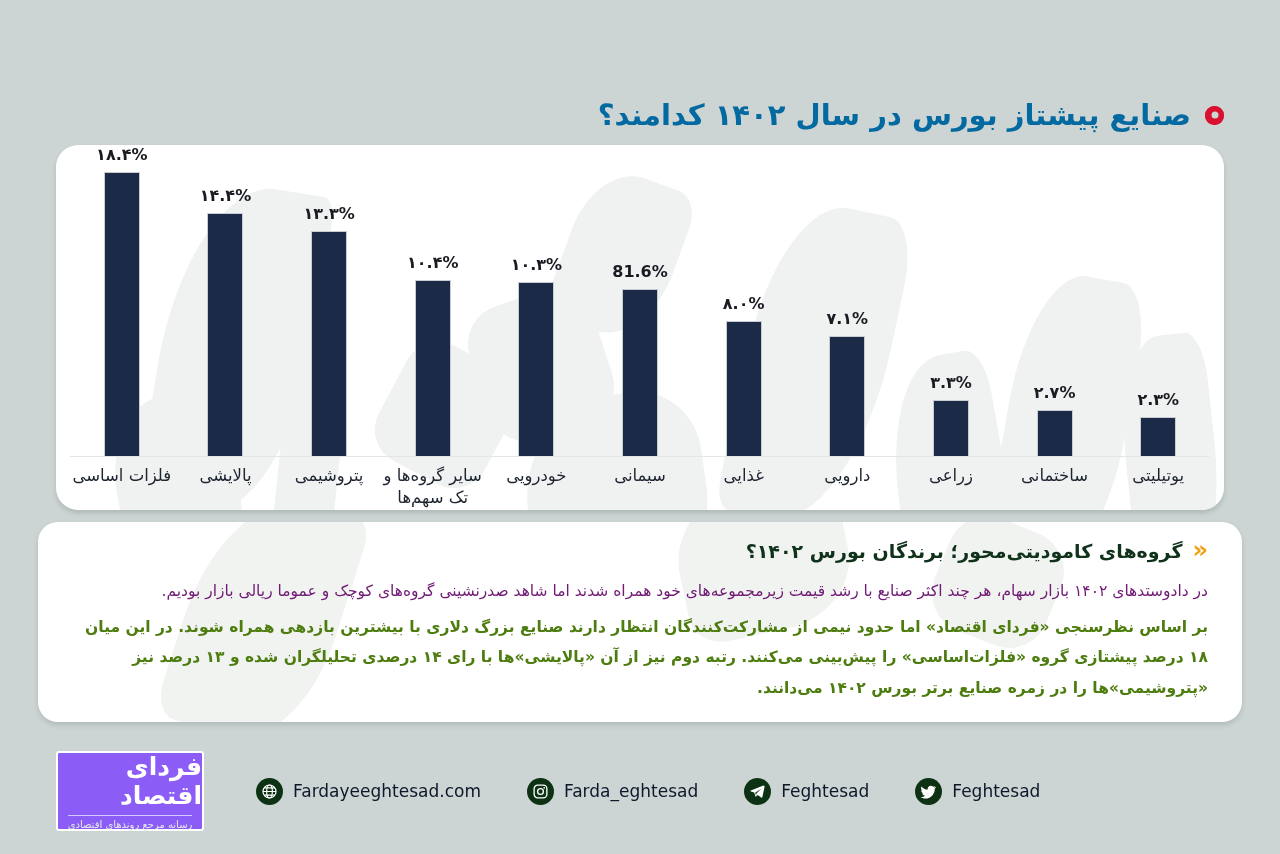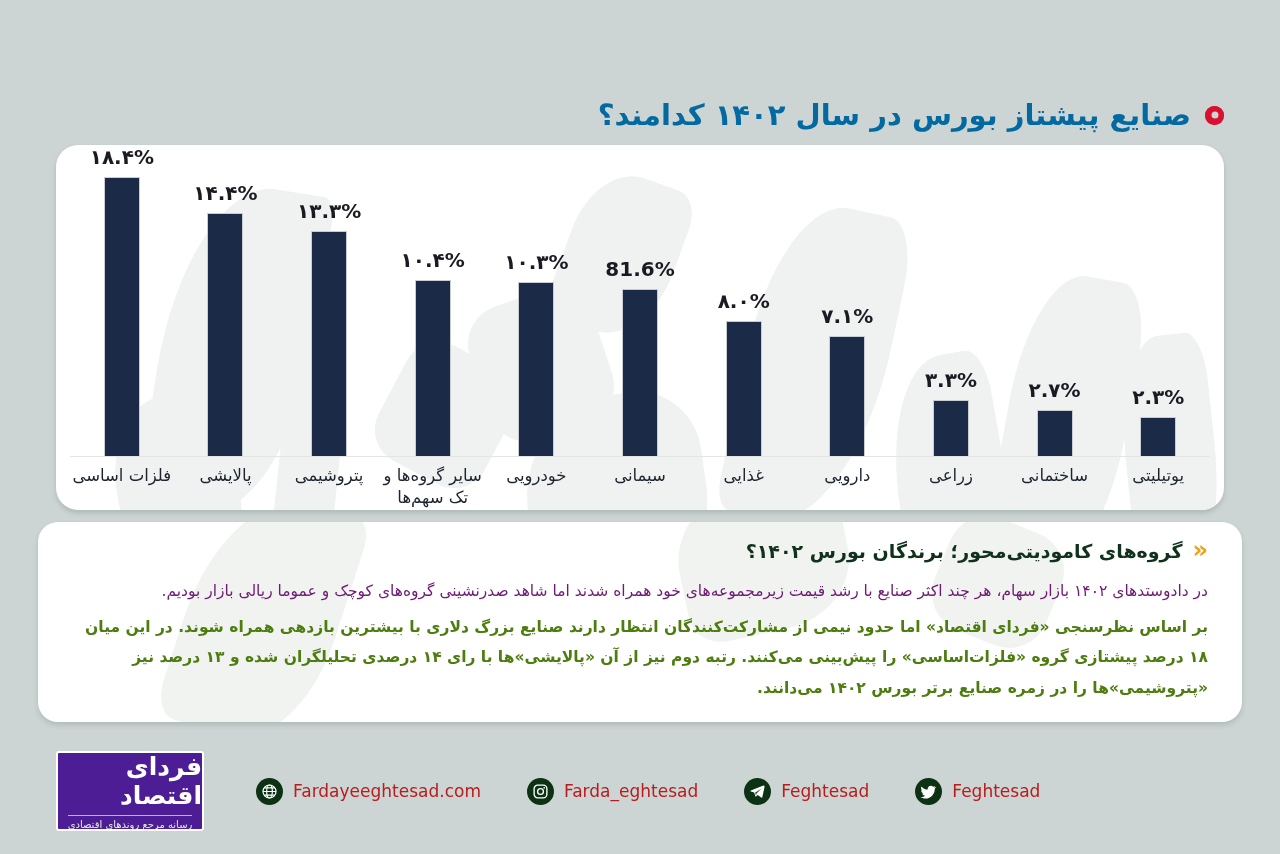--- a/index.html
+++ b/index.html
@@ -110,21 +110,21 @@
   .bar-slot {
     flex: 1 1 0;
     height: 100%;
     position: relative;
     display: flex;
     flex-direction: column;
     align-items: center;
     justify-content: flex-end;
   }
   .bar-value {
-    font-size: 20px;
+    font-size: 16px;
     font-weight: 600;
     color: #1a1a22;
     margin-bottom: 8px;
     white-space: nowrap;
     direction: rtl;
   }
   .bar {
     width: 36px;
     background: #1b2a47;
     border-top: 1px solid #c9cdd2;
@@ -212,21 +212,21 @@
     height: 92px;
     display: flex;
     flex-direction: row;
     align-items: center;
     direction: ltr;
     gap: 0;
   }
   .logo-box {
     width: 148px;
     height: 80px;
-    background: #4c1d95;
+    background: #8b5cf6;
     border: 2px solid #ffffff;
     border-radius: 3px;
     display: flex;
     flex-direction: column;
     align-items: center;
     justify-content: center;
     flex: 0 0 auto;
   }
   .logo-main {
     color: #ffffff;
@@ -262,21 +262,21 @@
     border-radius: 50%;
     background: #0c3213;
     display: flex;
     align-items: center;
     justify-content: center;
     flex: 0 0 auto;
   }
   .social-icon svg { display: block; }
   .social-label {
     font-size: 17px;
-    color: #b91c1c;
+    color: #0f172a;
     white-space: nowrap;
   }
 </style>
 </head>
 <body>
 
 <div class="title-row">
   <span class="title-dot"></span>
   <span class="title-text">صنایع پیشتاز بورس در سال ۱۴۰۲ کدامند؟</span>
 </div>

